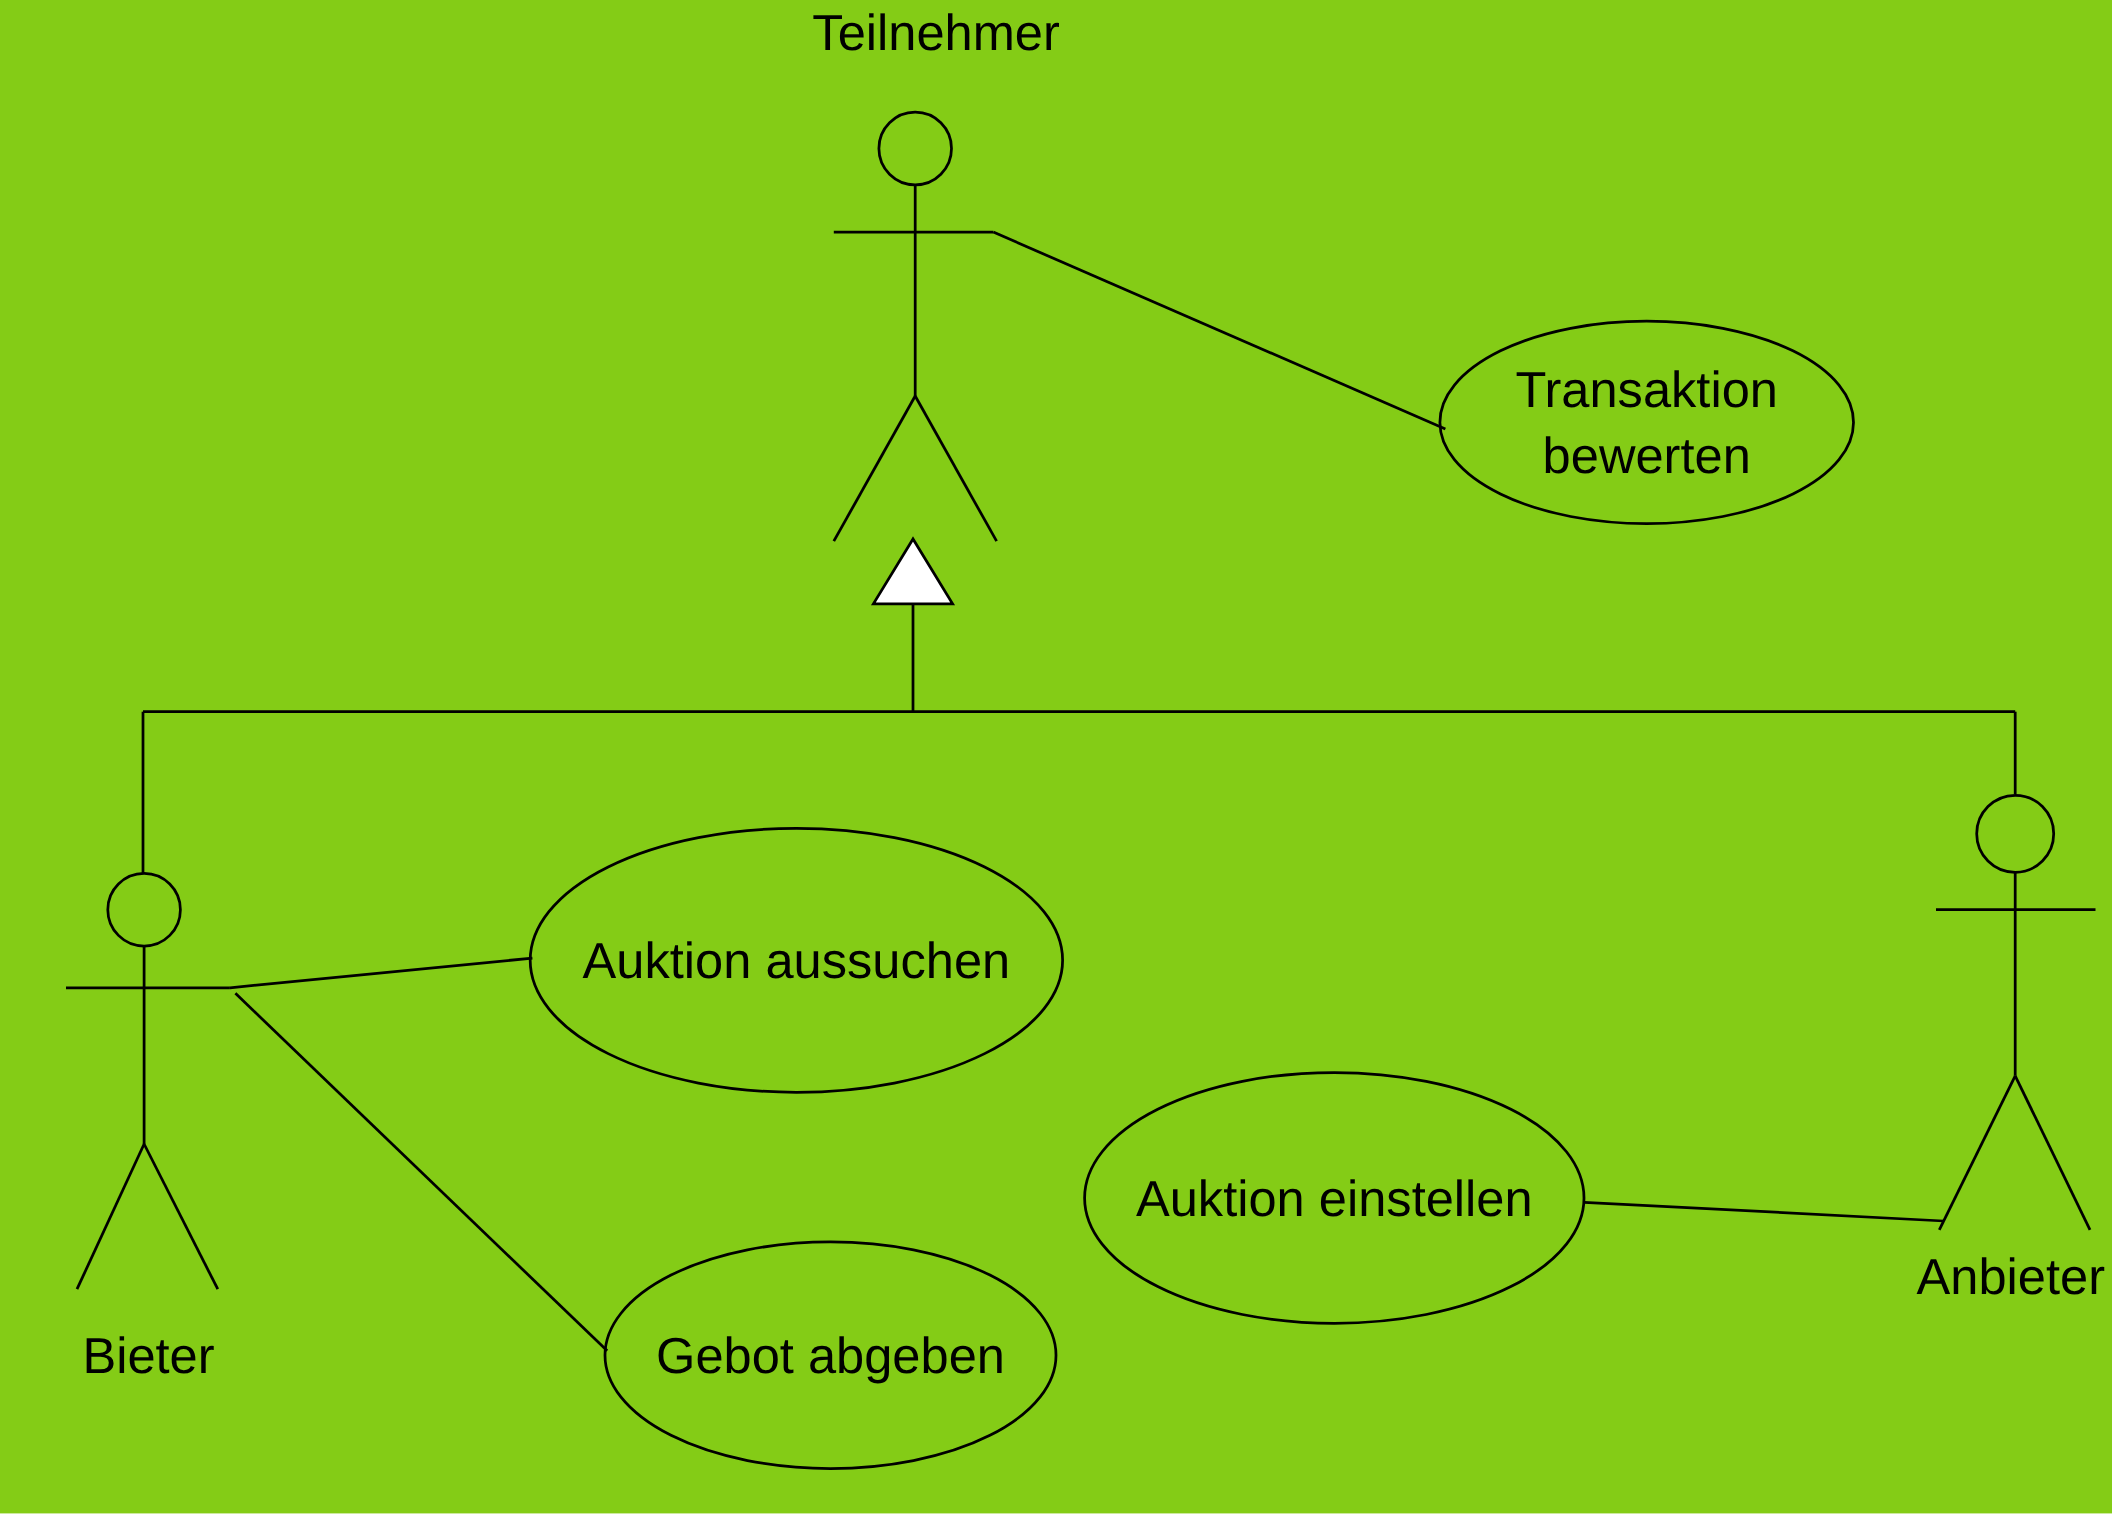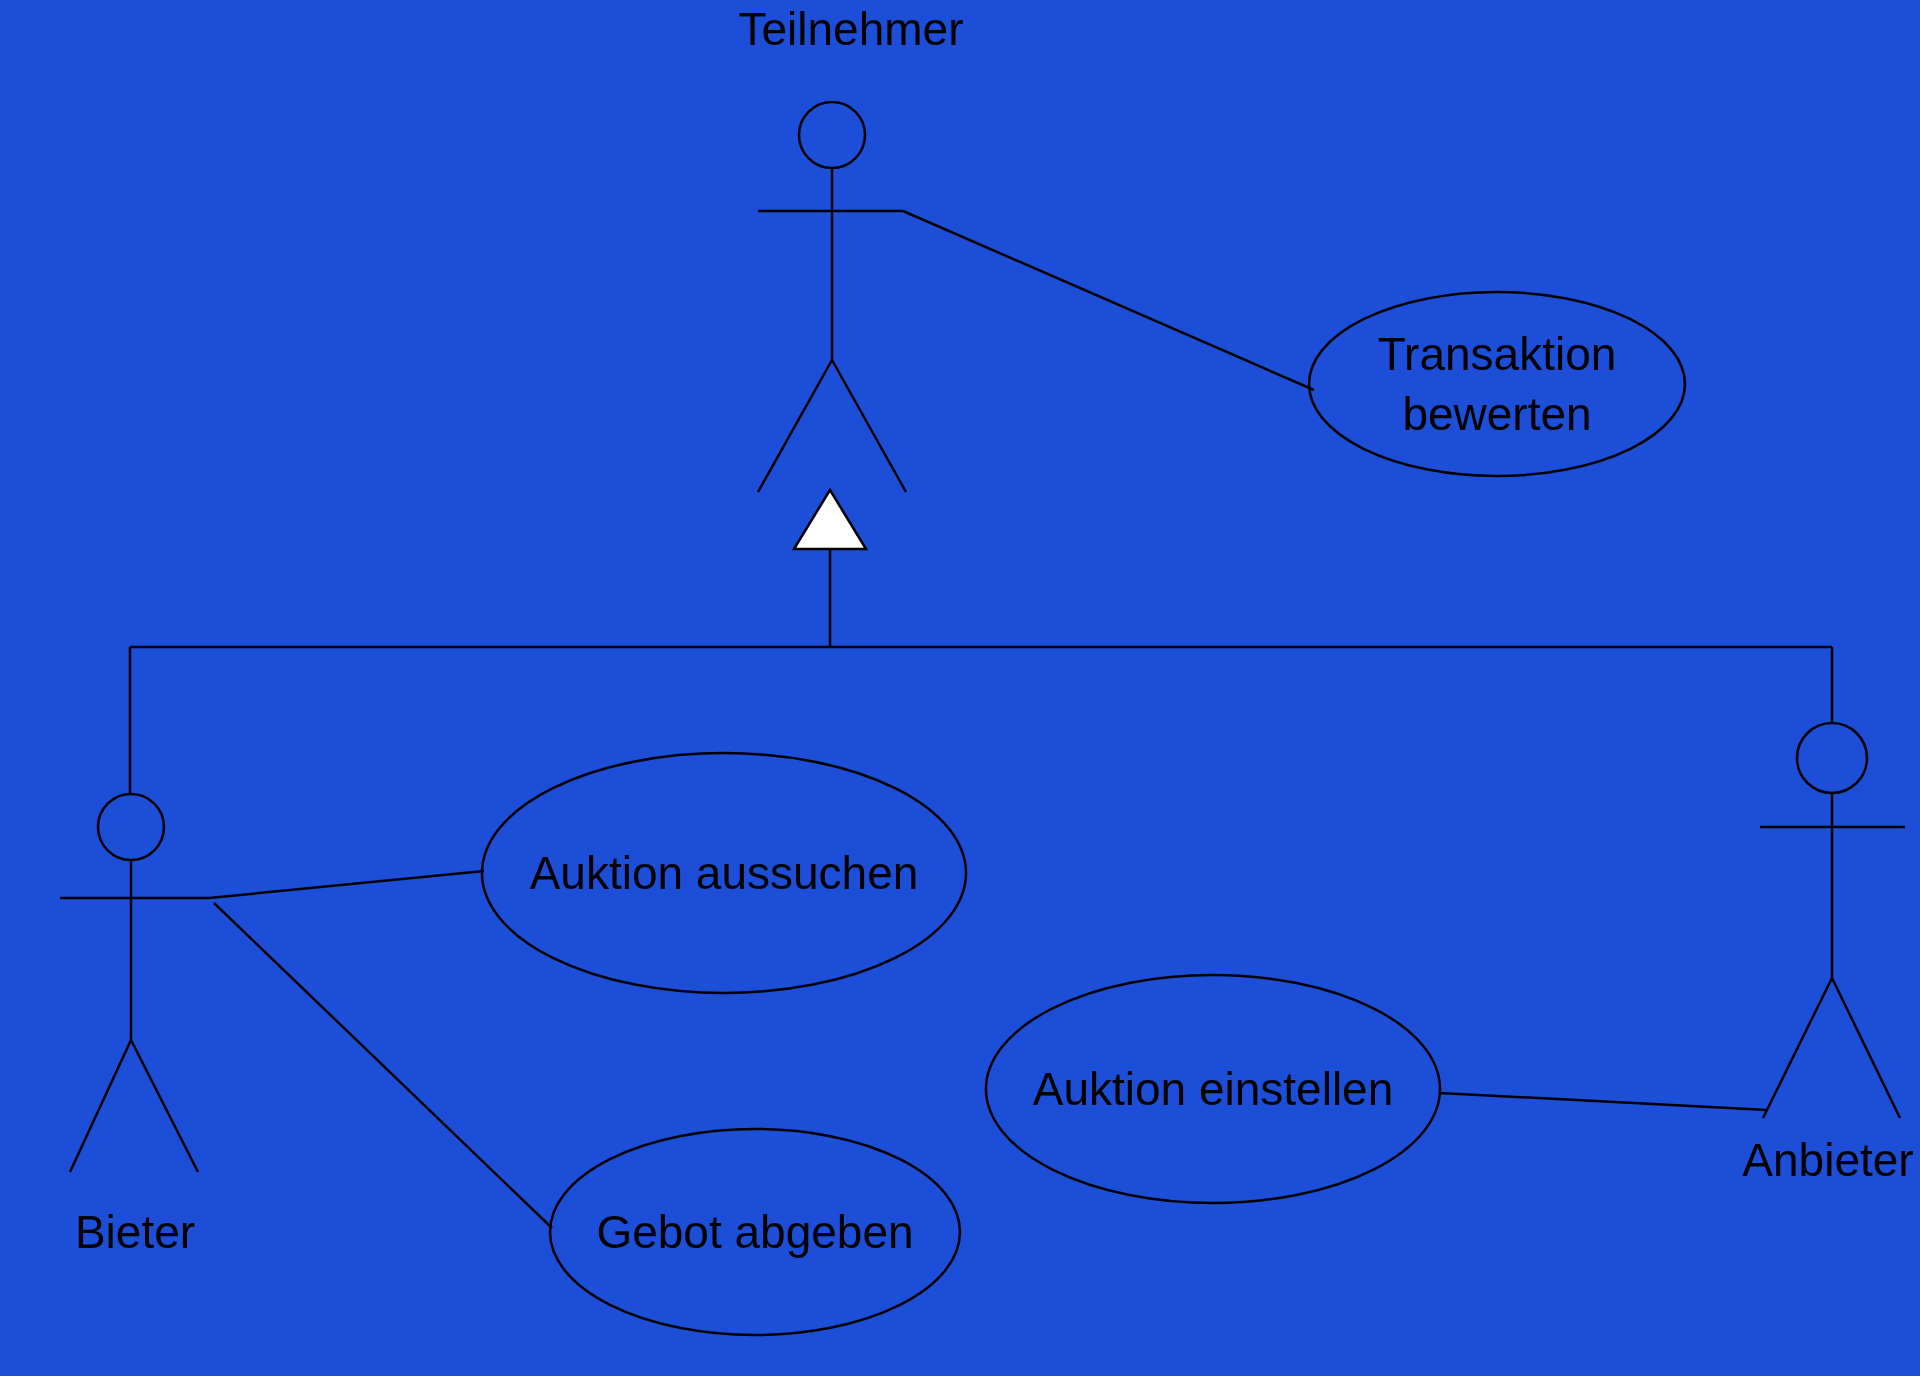--- a/index.html
+++ b/index.html
@@ -4,21 +4,21 @@
 <style>
   html, body {
     margin: 0;
     padding: 0;
     background: #ffffff;
   }
   .canvas {
     position: relative;
     width: 1920px;
     height: 1376px;
-    background: #1d4ed8;
+    background: #84cc16;
     overflow: hidden;
   }
   svg { display: block; }
   text {
     font-family: "Liberation Sans", "DejaVu Sans", sans-serif;
     fill: #000000;
   }
   .lbl { font-size: 46px; }
   .stroke {
     fill: none;

